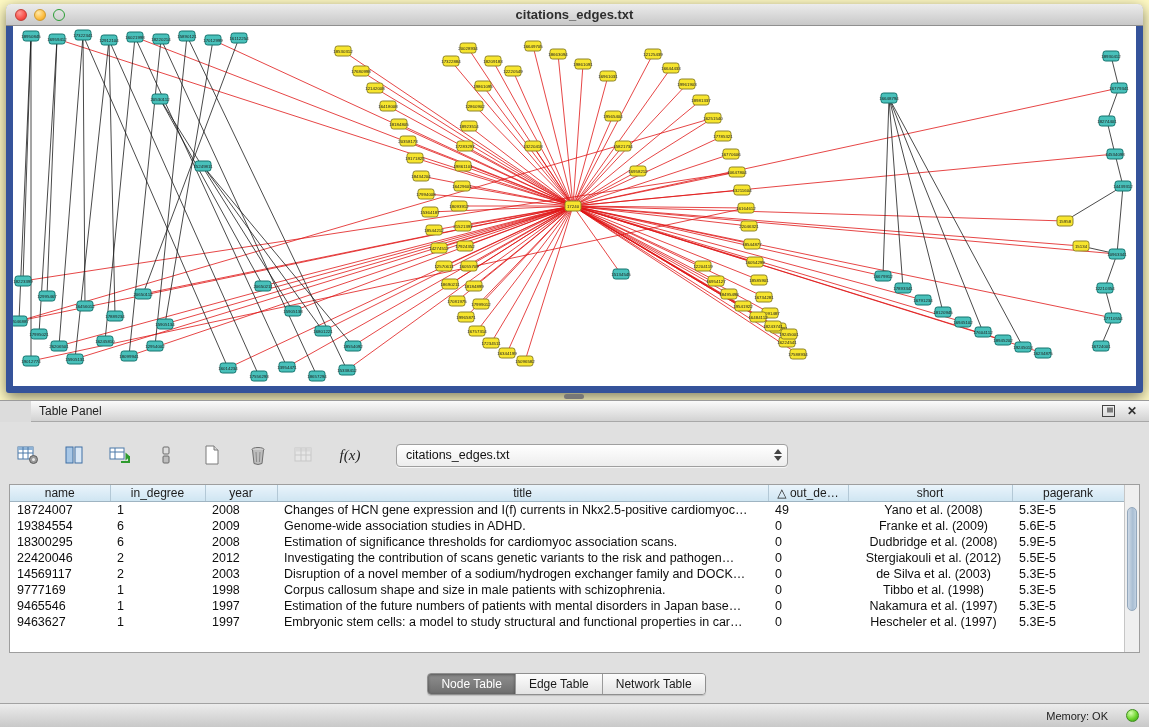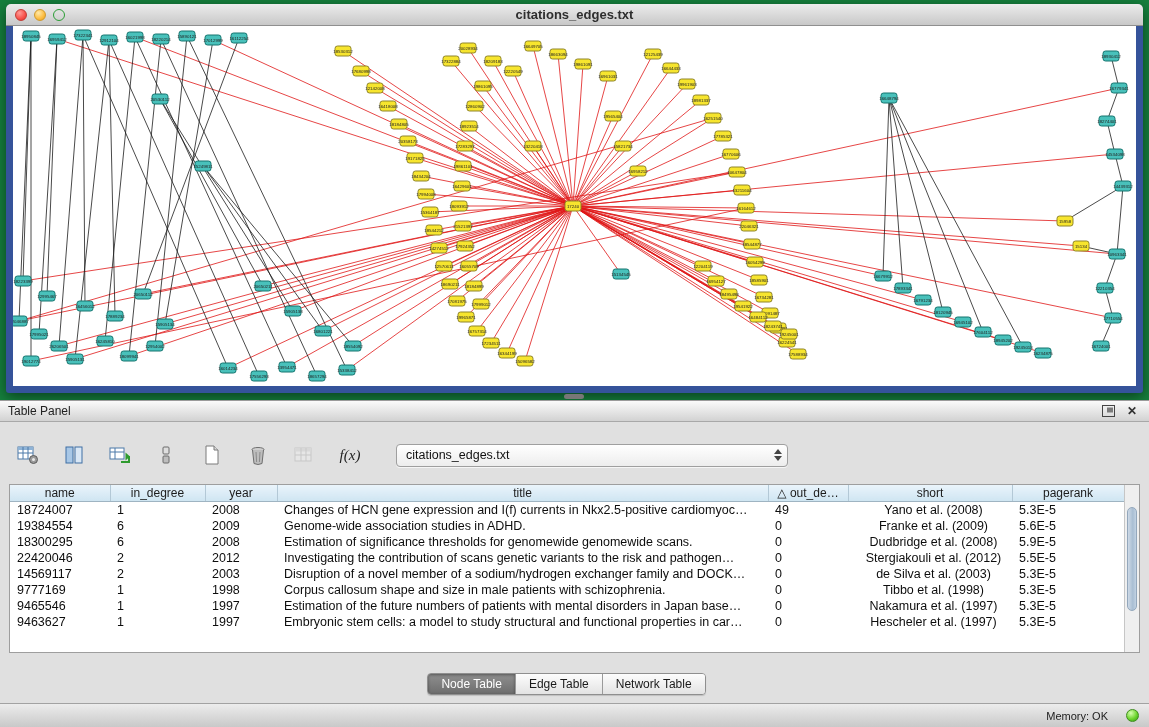--- a/index.html
+++ b/index.html
@@ -1,38 +1,38 @@
 <!DOCTYPE html>
 <html><head>
 <meta charset="utf-8">
 <style>
   html,body{margin:0;padding:0;background:#6f6f6f;}
   *{box-sizing:border-box;font-family:"Liberation Sans",sans-serif;}
-  .stage{position:relative;width:1149px;height:727px;background:#15803d;overflow:hidden;}
+  .stage{position:relative;width:1149px;height:727px;background:#fef9c3;overflow:hidden;}
 
   
   .graph-window{position:absolute;left:6px;top:4px;width:1137px;height:389px;
     background:#35539a;border-radius:6px 6px 3px 3px;box-shadow:0 4px 14px rgba(0,0,0,.5);}
   .titlebar{position:relative;height:22px;border-radius:5px 5px 0 0;
     background:linear-gradient(#ececec,#c8c8c8);border-bottom:1px solid #8f8f8f;}
   .lights{position:absolute;left:9px;top:5px;display:flex;gap:7px;}
   .light{width:12px;height:12px;border-radius:50%;display:inline-block;}
   .light.red{background:radial-gradient(circle at 35% 30%,#ff9a96,#f8514a 60%,#d8322c);border:1px solid #c33a34;}
   .light.yellow{background:radial-gradient(circle at 35% 30%,#ffe9a8,#fdbc40 60%,#e09d1f);border:1px solid #cf9a2e;}
   .light.green{background:radial-gradient(circle at 35% 30%,#b8f2a8,#35c649 60%,#1ea030;);border:1px solid #2c9e36;}
   .wtitle{position:absolute;left:0;right:0;top:3px;text-align:center;font-size:13px;color:#2e2e2e;font-weight:600;}
   .canvas{position:absolute;left:7px;top:22px;right:7px;bottom:7px;background:#ffffff;overflow:hidden;}
   .canvas svg{width:100%;height:100%;display:block;}
 
   .resize-handle{position:absolute;left:564px;top:394px;width:20px;height:5px;border-radius:3px;background:#777;}
 
   
   .table-panel{position:absolute;left:0;top:400px;width:1149px;height:303px;background:#dcdcdc;border-top:1px solid #9b9b9b;}
   .panel-header{position:relative;height:21px;background:linear-gradient(#fbfbfb,#d2d2d2);
-    border-bottom:1px solid #a8a8a8;display:flex;align-items:center;padding:0 8px;font-size:12px;color:#222;}
+    border-bottom:1px solid #a8a8a8;display:flex;align-items:center;padding:0 8px;font-size:12px;color:#222;margin-left:31px;}
   .panel-header .spacer{flex:1;}
   .ph-icon{width:18px;height:16px;display:flex;align-items:center;justify-content:center;color:#333;
     font-size:12px;font-weight:bold;cursor:default;margin-left:6px;}
   .panel-body{position:absolute;left:0;top:21px;right:0;bottom:0;background:#e0e0e0;}
 
   .toolbar{position:absolute;left:14px;top:18px;height:30px;display:flex;align-items:center;gap:18px;}
   .tb-btn{width:28px;height:26px;display:flex;align-items:center;justify-content:center;border-radius:3px;}
   .tb-btn svg{display:block;}
   .tb-btn.disabled{opacity:.45;}
   .fx{font-family:"Liberation Serif",serif;font-style:italic;font-size:15px;color:#222;}
@@ -873,21 +873,21 @@
                 <td>2009</td>
                 <td>Genome-wide association studies in ADHD.</td>
                 <td>0</td>
                 <td class="c-short">Franke et al. (2009)</td>
                 <td>5.6E-5</td>
               </tr>
               <tr>
                 <td>18300295</td>
                 <td>6</td>
                 <td>2008</td>
-                <td>Estimation of significance thresholds for genomewide genomewide scans.</td>
+                <td>Estimation of significance thresholds for cardiomyoc association scans.</td>
                 <td>0</td>
                 <td class="c-short">Dudbridge et al. (2008)</td>
                 <td>5.9E-5</td>
               </tr>
               <tr>
                 <td>22420046</td>
                 <td>2</td>
                 <td>2012</td>
                 <td>Investigating the contribution of scans genetic variants to the risk and pathogen…</td>
                 <td>0</td>

